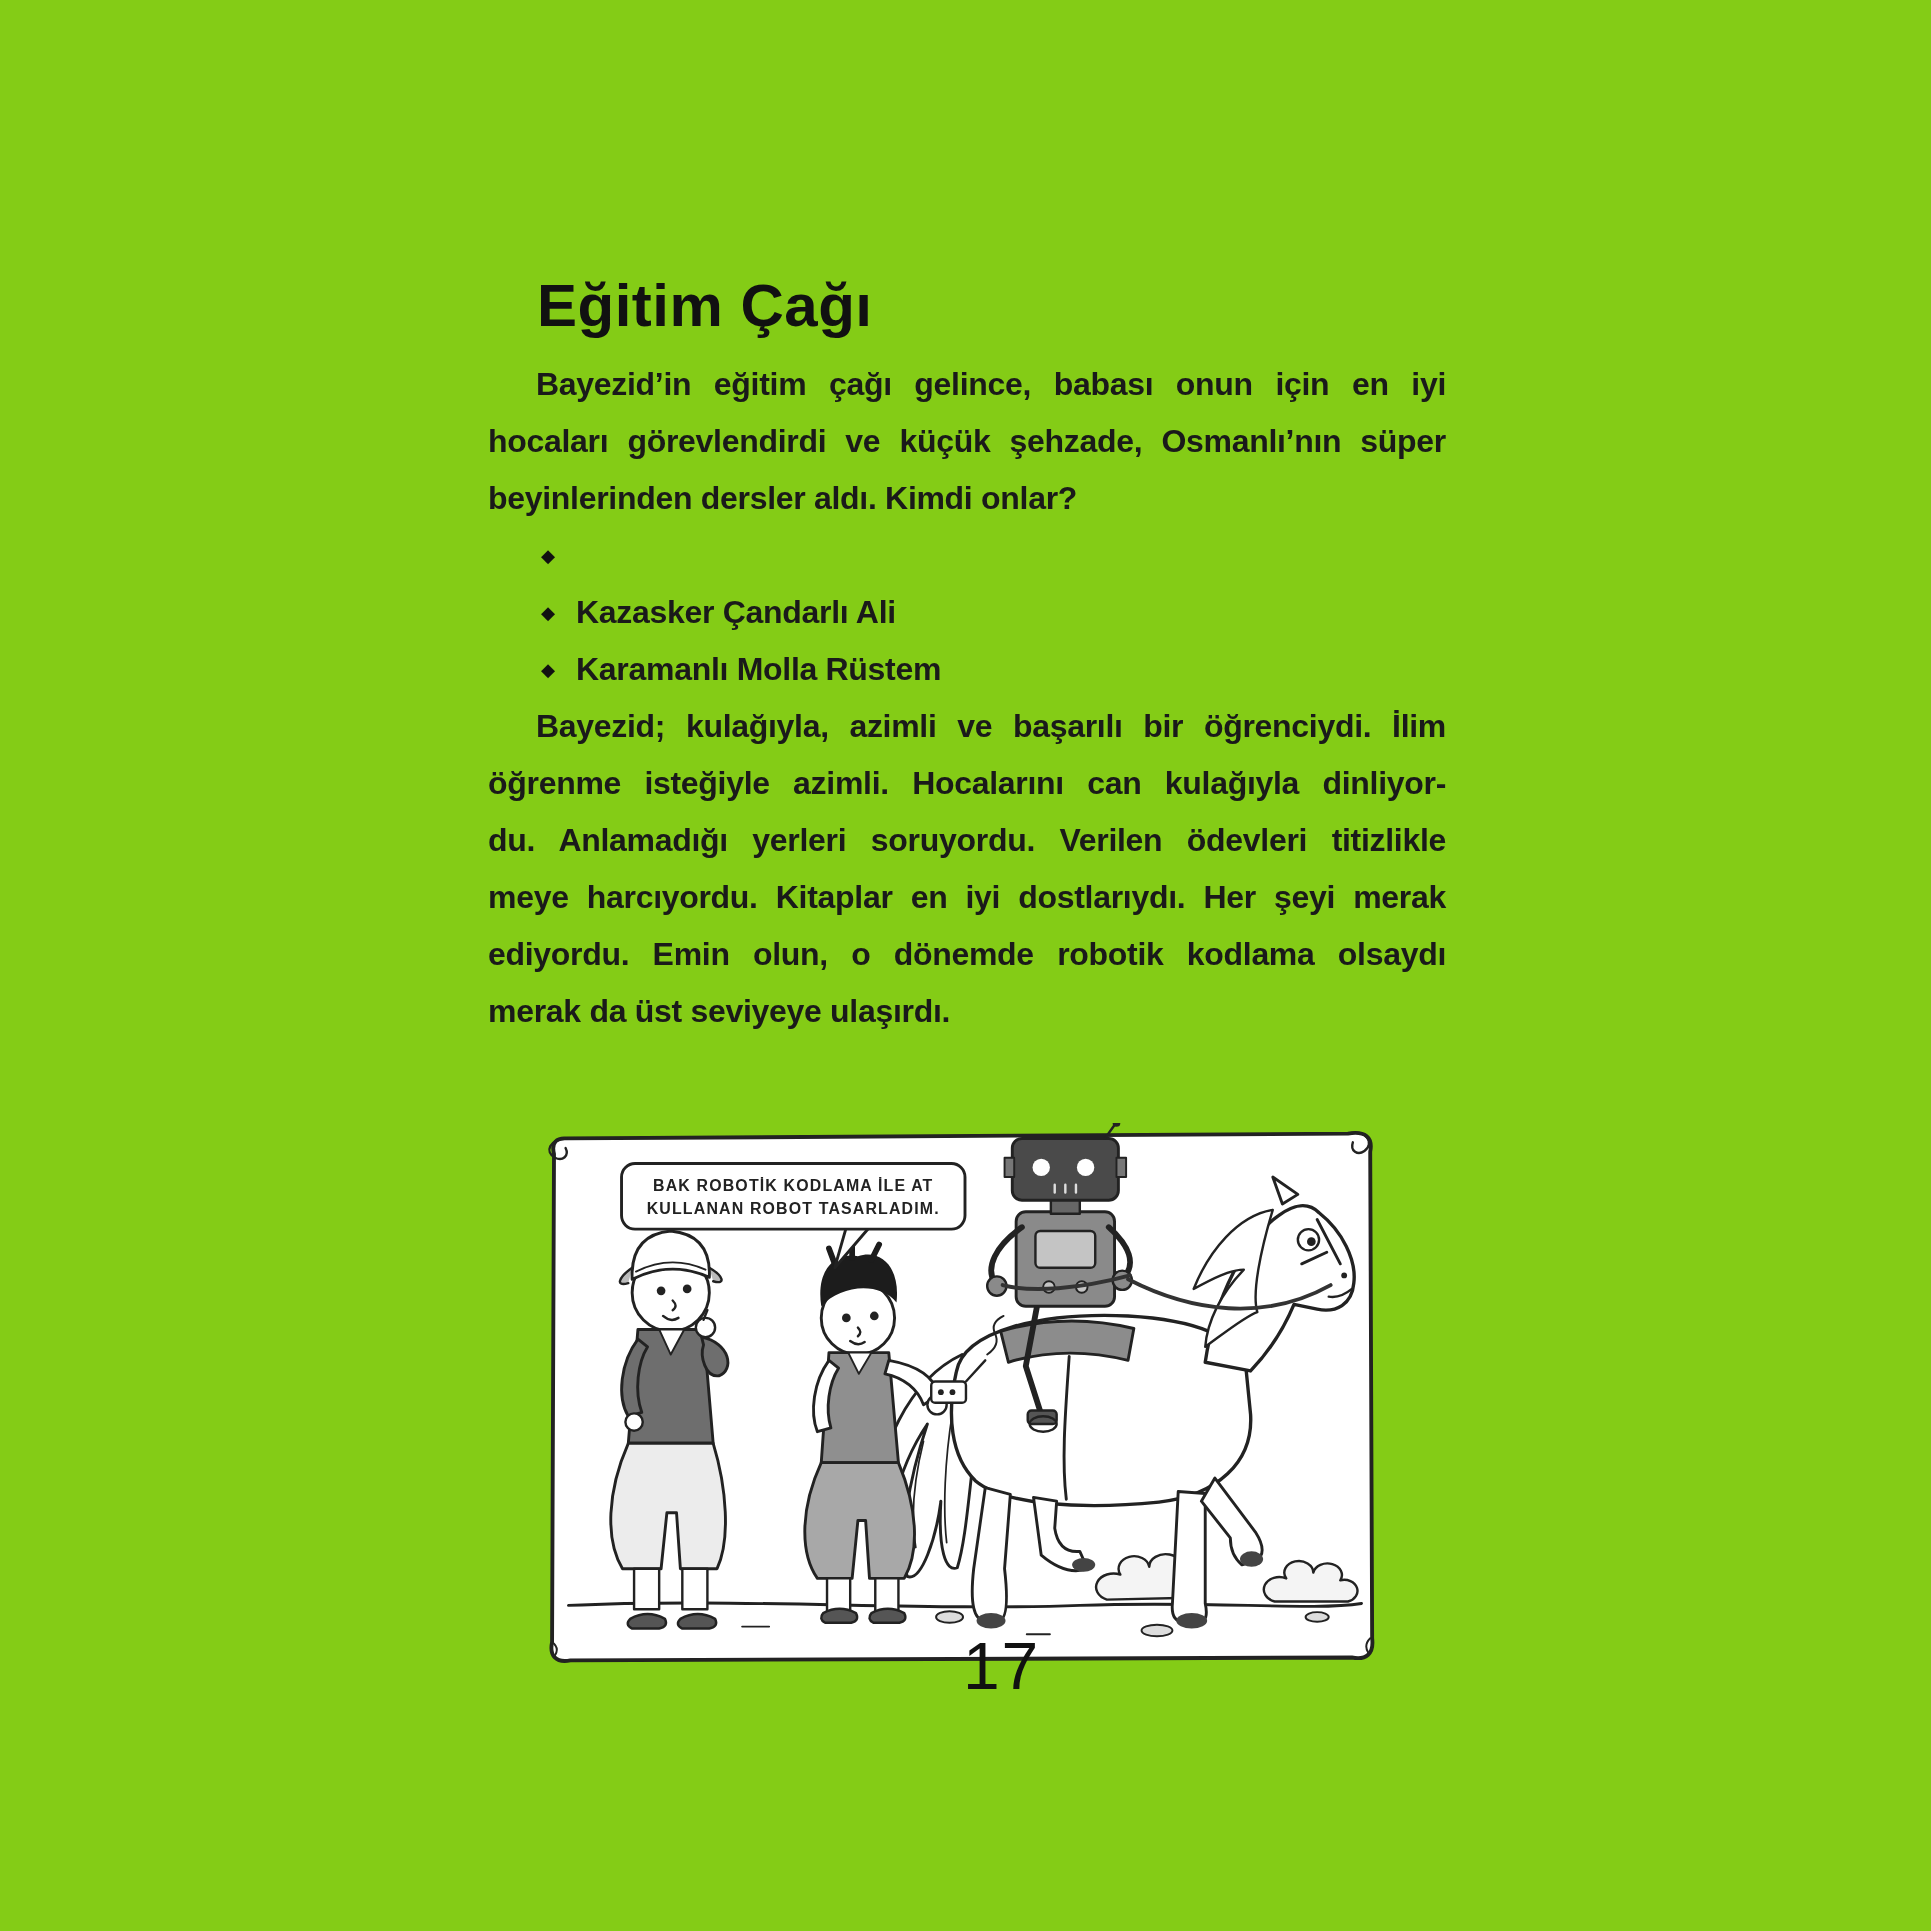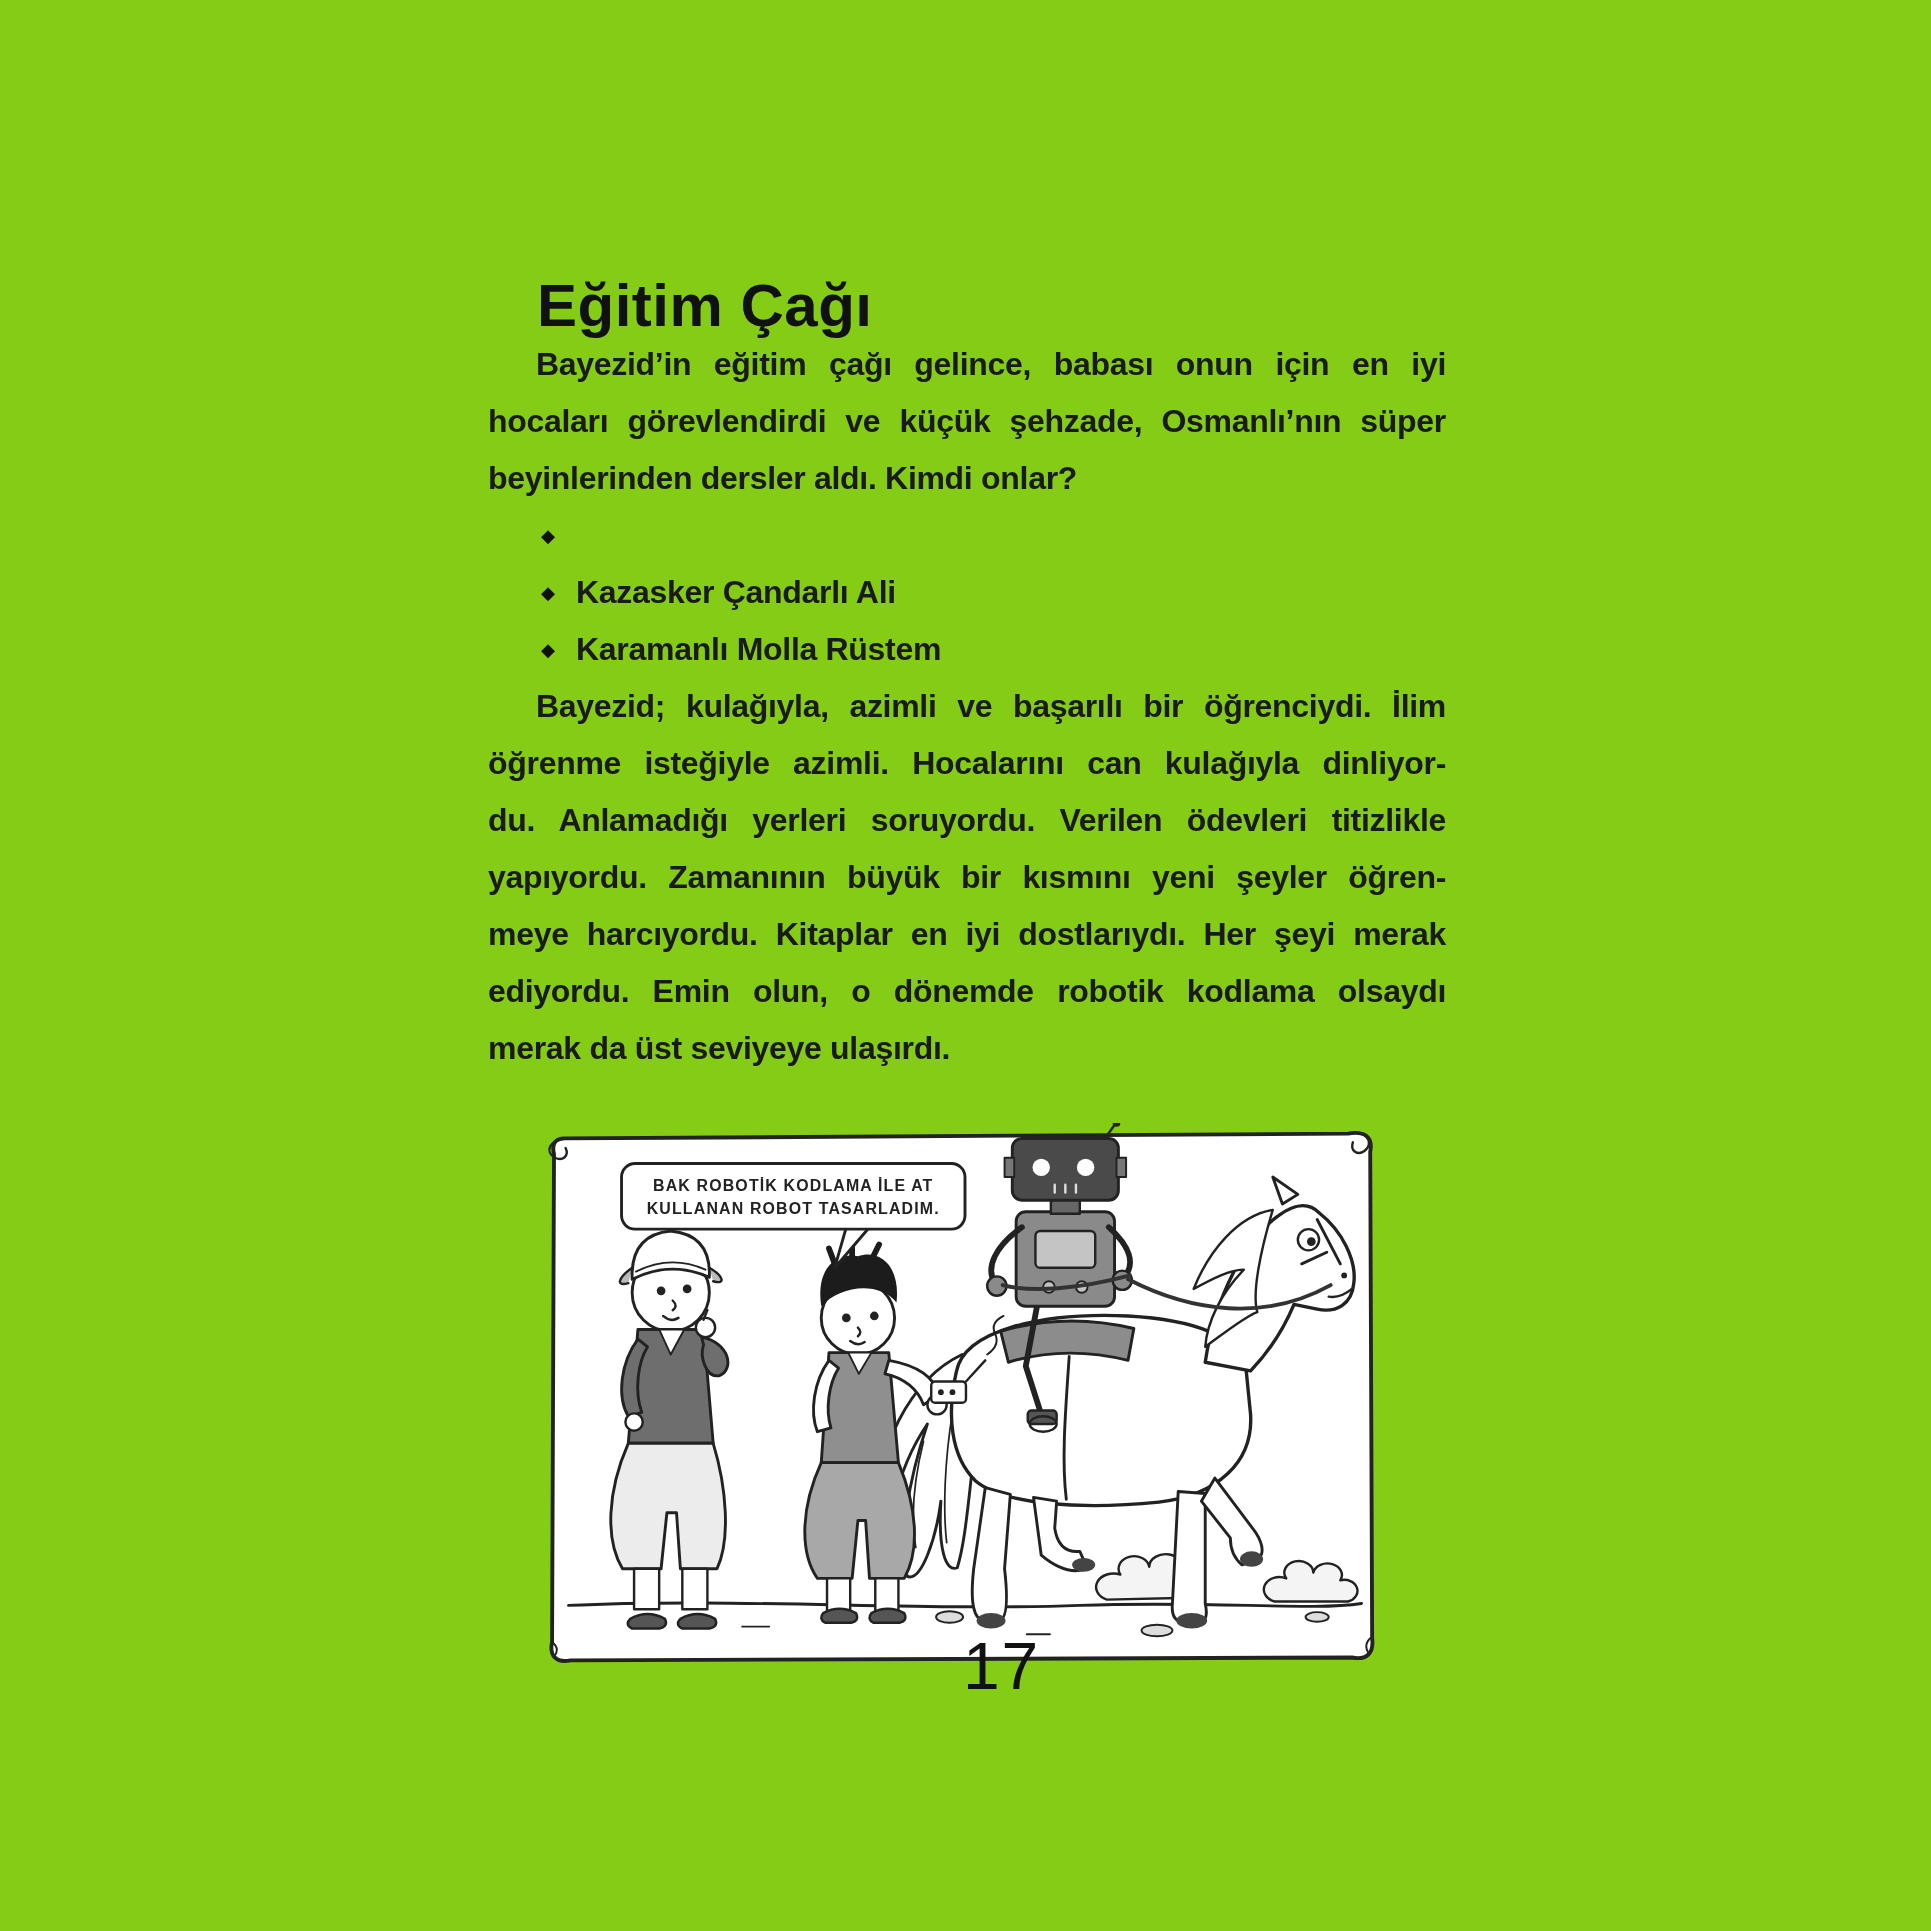--- a/index.html
+++ b/index.html
@@ -11,21 +11,21 @@
   }
   .page { position:relative; width:1931px; height:1931px; overflow:hidden; background:#84cc16; }
 
   .chapter-title {
     position:absolute; left:537px; top:271px;
     font-size:60px; font-weight:bold; letter-spacing:0.5px;
     color:#111;
   }
 
   .body-col {
-    position:absolute; left:488px; top:336px; width:958px;
+    position:absolute; left:488px; top:356px; width:958px;
   }
   .line {
     height:57px; line-height:57px;
     font-size:32px; font-weight:bold; letter-spacing:-0.3px;
     white-space:normal;
   }
   .jline  { text-align:justify; text-align-last:justify; }
   .lastline { text-align:left; text-align-last:left; }
   .firstline { text-indent:48px; }
 
@@ -80,21 +80,20 @@
       <div class="bullet-row">
         <span class="bullet-glyph">◆</span>
         <span class="bullet-label">Karamanlı Molla Rüstem</span>
       </div>
     </div>
 
     <div>
       <div class="line jline firstline">Bayezid; kulağıyla, azimli ve başarılı bir öğrenciydi. İlim</div>
       <div class="line jline">öğrenme isteğiyle azimli. Hocalarını can kulağıyla dinliyor-</div>
       <div class="line jline">du. Anlamadığı yerleri soruyordu. Verilen ödevleri titizlikle</div>
-      <div class="line jline">yapıyordu. Zamanının büyük bir kısmını yeni şeyler öğren-</div>
       <div class="line jline">meye harcıyordu. Kitaplar en iyi dostlarıydı. Her şeyi merak</div>
       <div class="line jline">ediyordu. Emin olun, o dönemde robotik kodlama olsaydı</div>
       <div class="line lastline">merak da üst seviyeye ulaşırdı.</div>
     </div>
   </div>
 
   <div class="illustration">
     <svg viewBox="0 0 882 568" xmlns="http://www.w3.org/2000/svg" stroke-linecap="round" stroke-linejoin="round">
 
       <g>

